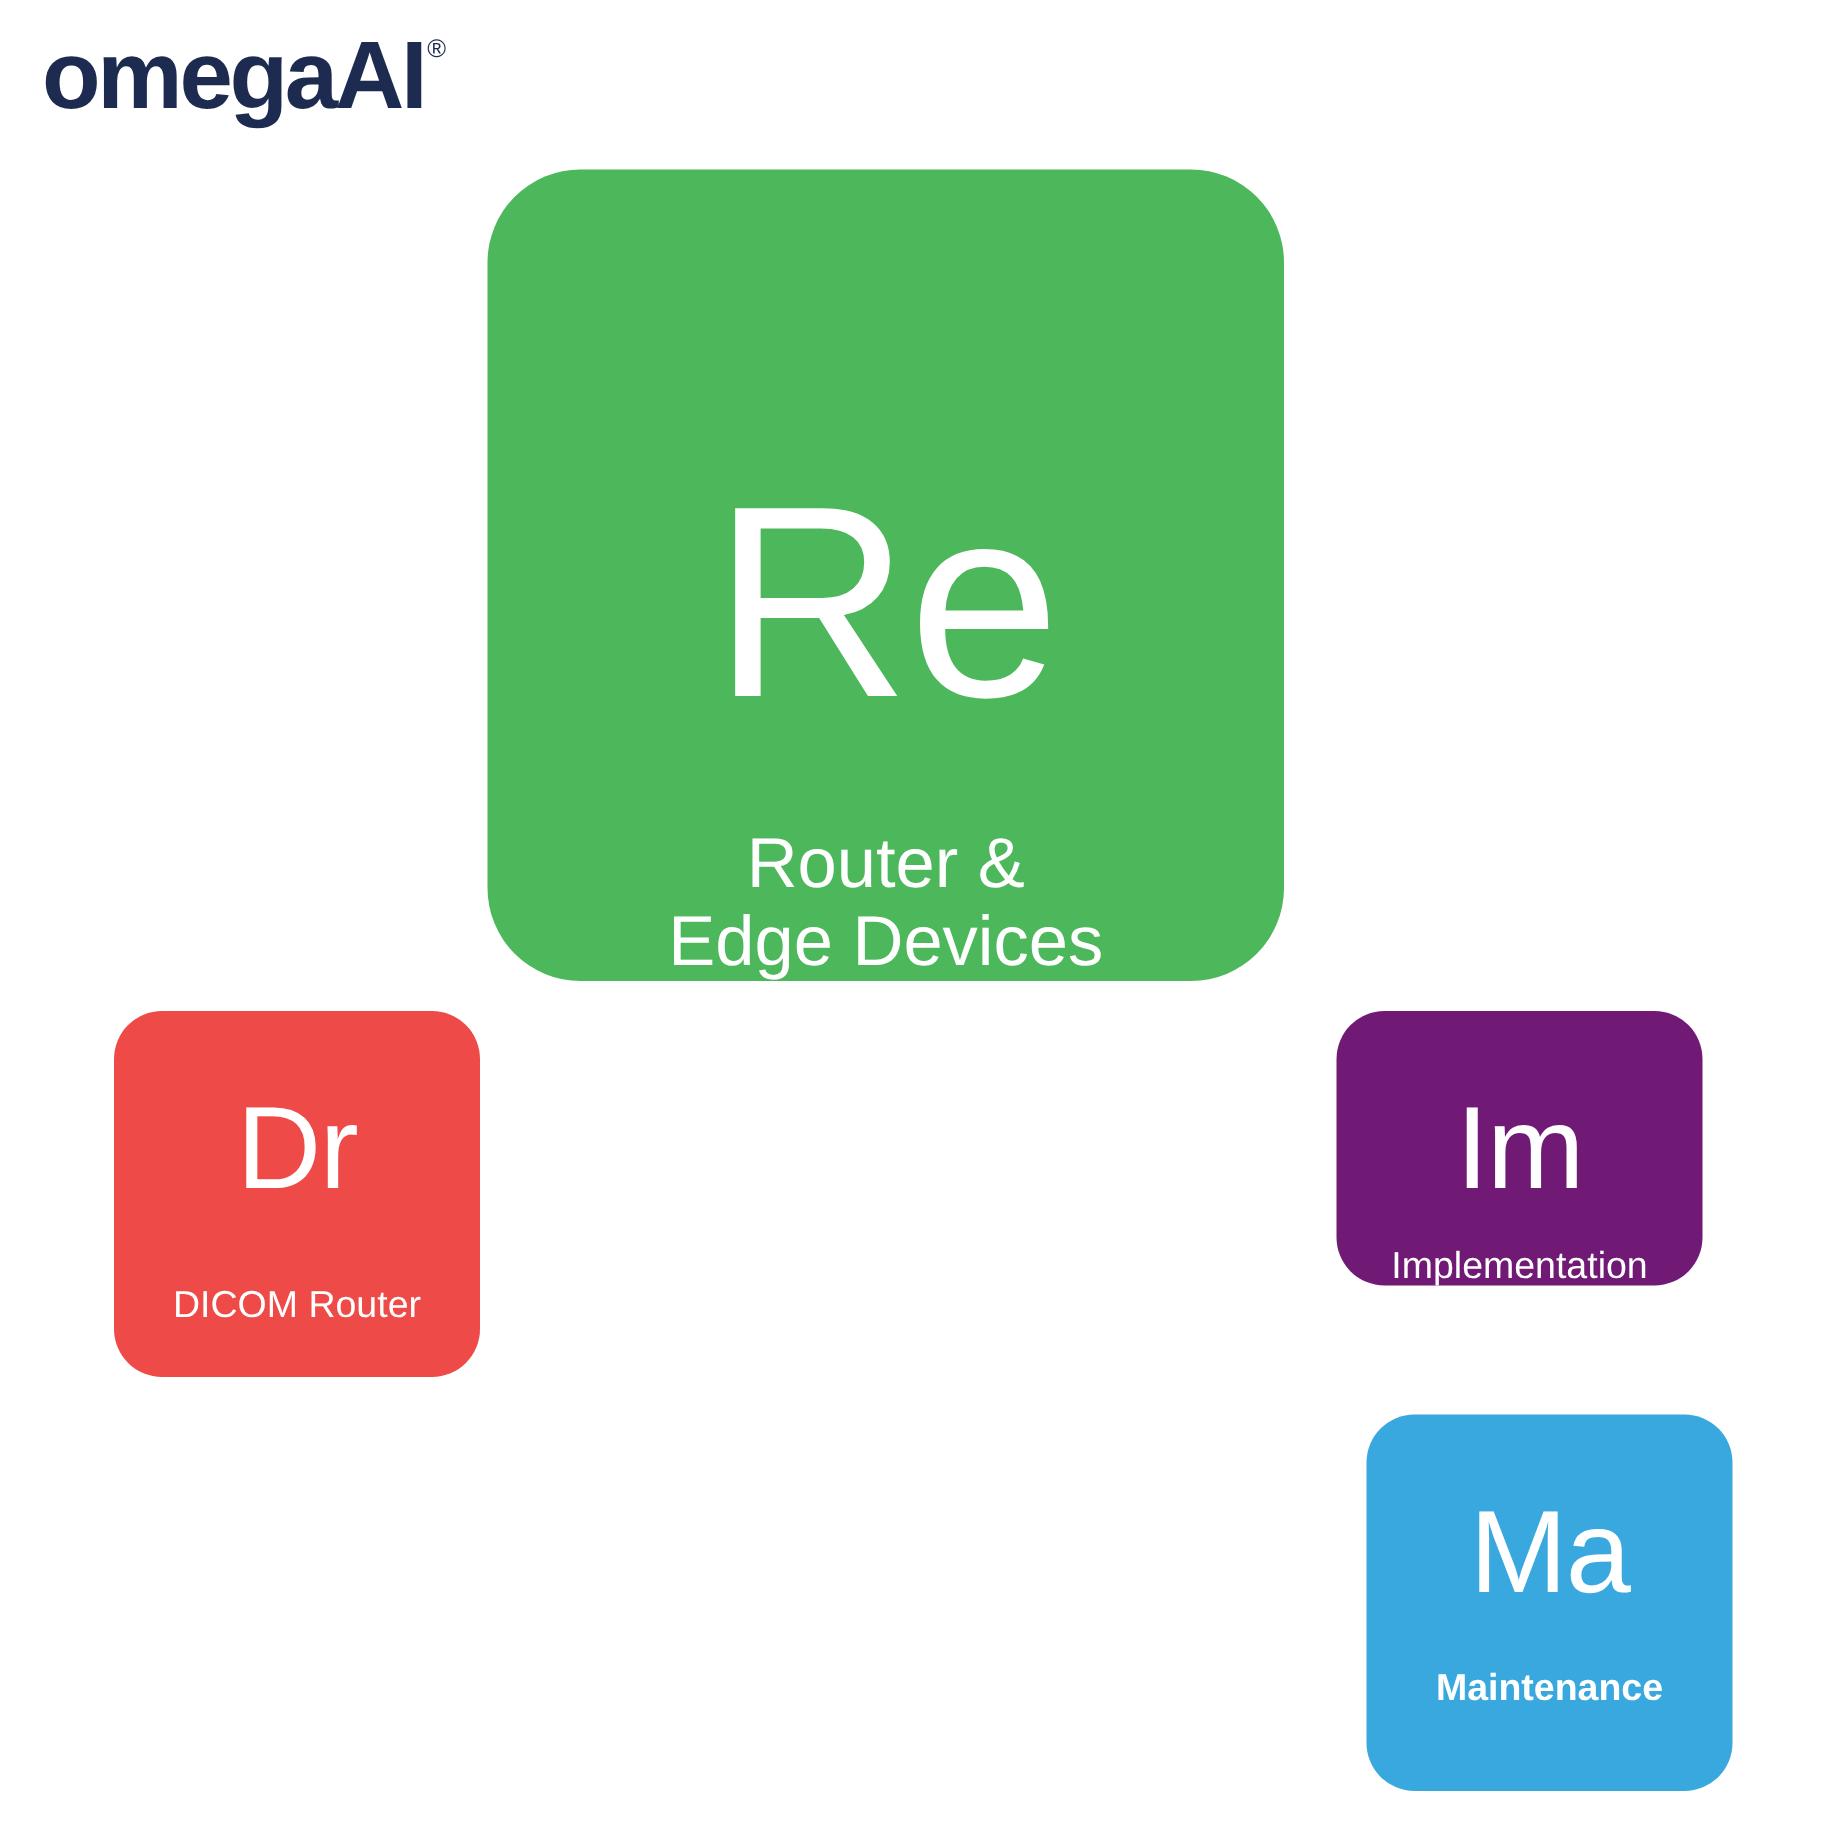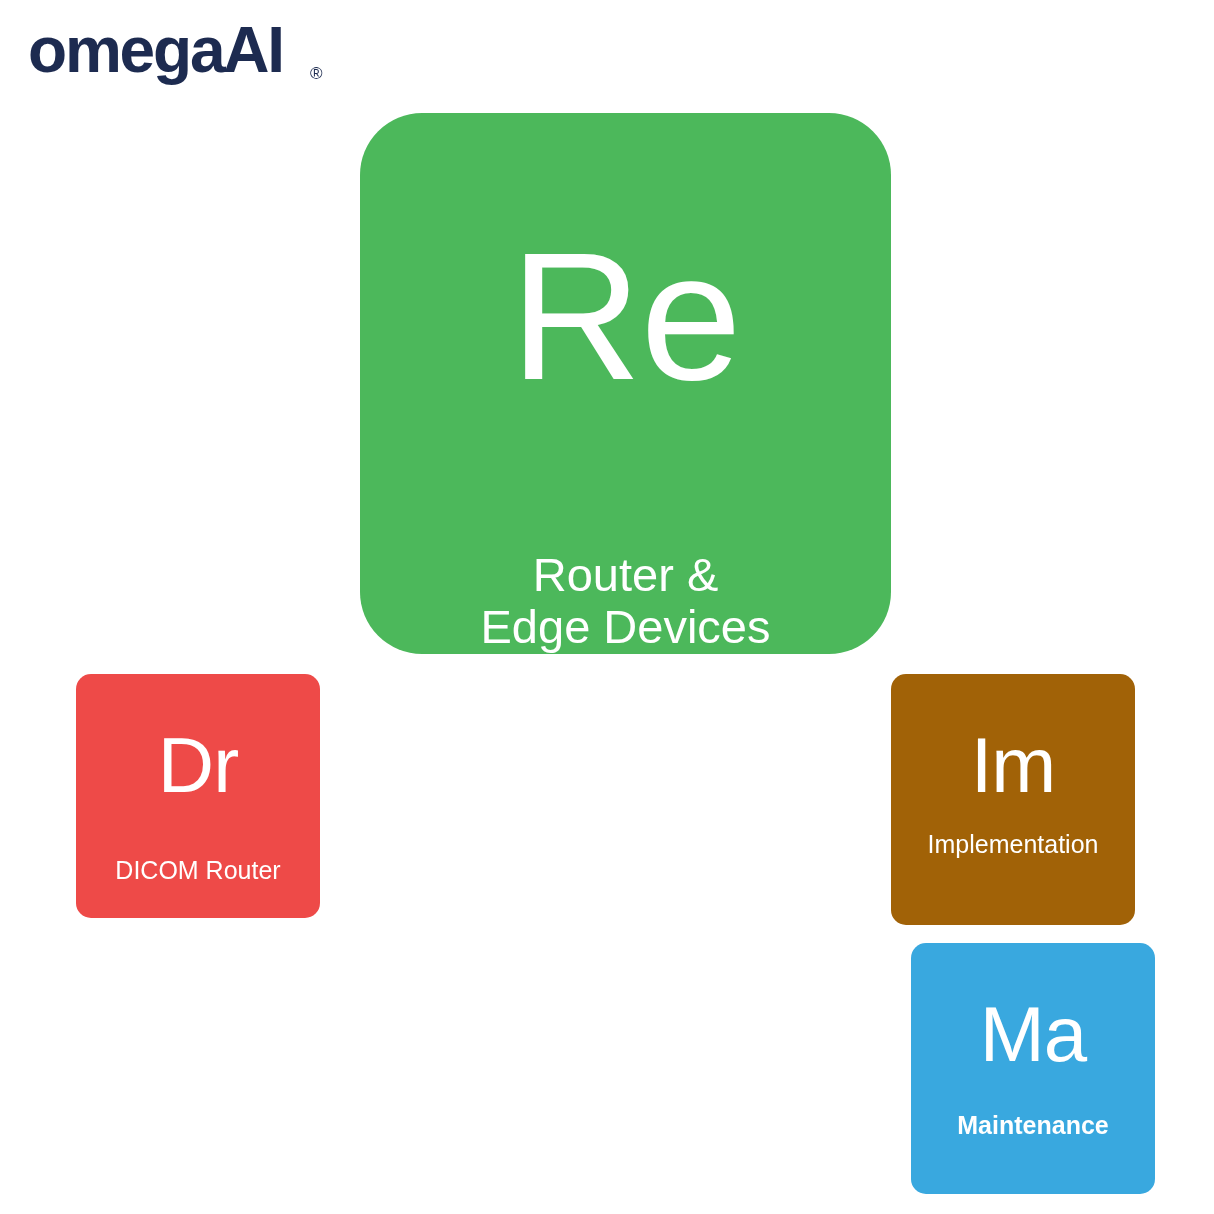--- a/index.html
+++ b/index.html
@@ -20,24 +20,23 @@
     background: #ffffff;
     overflow: hidden;
   }
 
   
   .brand {
     position: absolute;
     left: 28px;
     top: 18px;
     display: flex;
-    align-items: flex-end;
+    align-items: flex-start;
     line-height: 1;
     user-select: none;
-    gap: 25px;
   }
   .brand-wordmark {
     font-family: "Liberation Sans", sans-serif;
     font-size: 64px;
     font-weight: 700;
     letter-spacing: -2.2px;
     color: #1d2b50;
     line-height: 1;
     display: block;
   }
@@ -72,40 +71,40 @@
   .tile-label {
     font-family: "Liberation Sans", sans-serif;
     font-weight: 400;
     color: #ffffff;
     line-height: 1.12;
     white-space: pre-line;
   }
 
   
   .tile--primary {
-    left: 360px;
+    left: 325px;
     top: 113px;
     width: 531px;
     height: 541px;
     border-radius: 62px;
-    justify-content: space-between;
+    justify-content: flex-end;
   }
   .tile--primary .tile-symbol {
     font-size: 182px;
     margin-top: 112px;
   }
   .tile--primary .tile-label {
     font-size: 47px;
     margin-top: 57px;
   }
 
   
   .tile--small {
     width: 244px;
-    border-radius: 15px;
+    border-radius: 32px;
     justify-content: flex-start;
   }
   .tile--small .tile-symbol {
     font-size: 78px;
   }
   .tile--small .tile-label {
     font-size: 25px;
   }
 
   .tile--dicom-router {
@@ -113,22 +112,22 @@
     top: 674px;
     height: 244px;
     background: #ee4a48;
   }
   .tile--dicom-router .tile-symbol { margin-top: 52px; }
   .tile--dicom-router .tile-label  { margin-top: 52px; }
 
   .tile--implementation {
     left: 891px;
     top: 674px;
-    height: 251px;
-    background: #a16207;
+    height: 183px;
+    background: #701a75;
   }
   .tile--implementation .tile-symbol { margin-top: 52px; }
   .tile--implementation .tile-label  { margin-top: 26px; }
 
   .tile--maintenance {
     left: 911px;
     top: 943px;
     height: 251px;
     background: #39a8df;
   }

